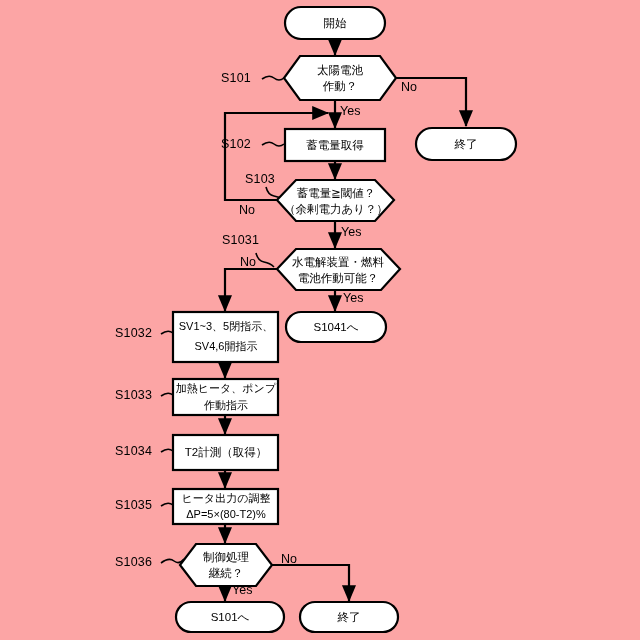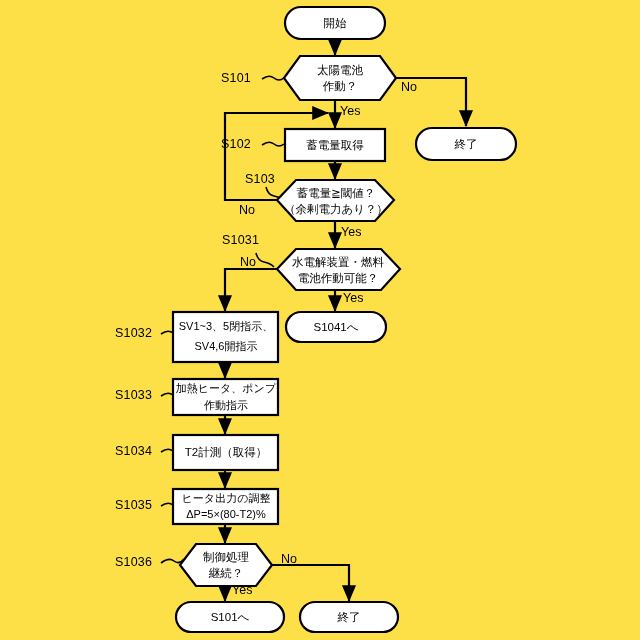--- a/index.html
+++ b/index.html
@@ -7,21 +7,21 @@
     padding: 0;
     background: #ffffff;
   }
   body {
     font-family: "Liberation Sans", "DejaVu Sans", sans-serif;
   }
   #canvas {
     position: relative;
     width: 640px;
     height: 640px;
-    background: #fde047;
+    background: #fca5a5;
     overflow: hidden;
   }
   #flow-svg {
     position: absolute;
     left: 0;
     top: 0;
     width: 640px;
     height: 640px;
   }
   .shape-fill {

